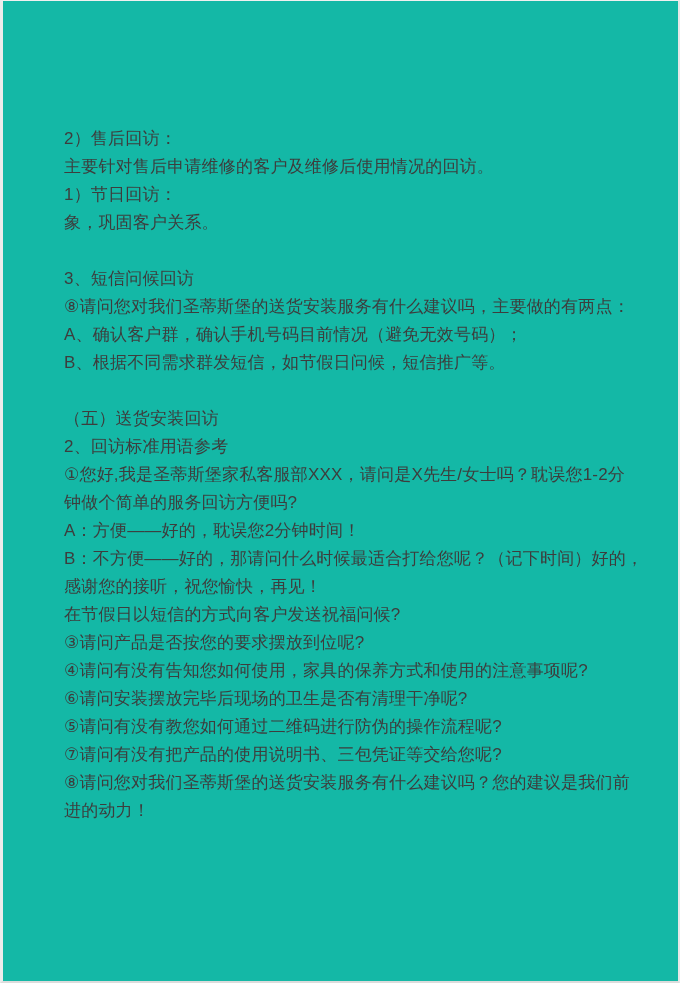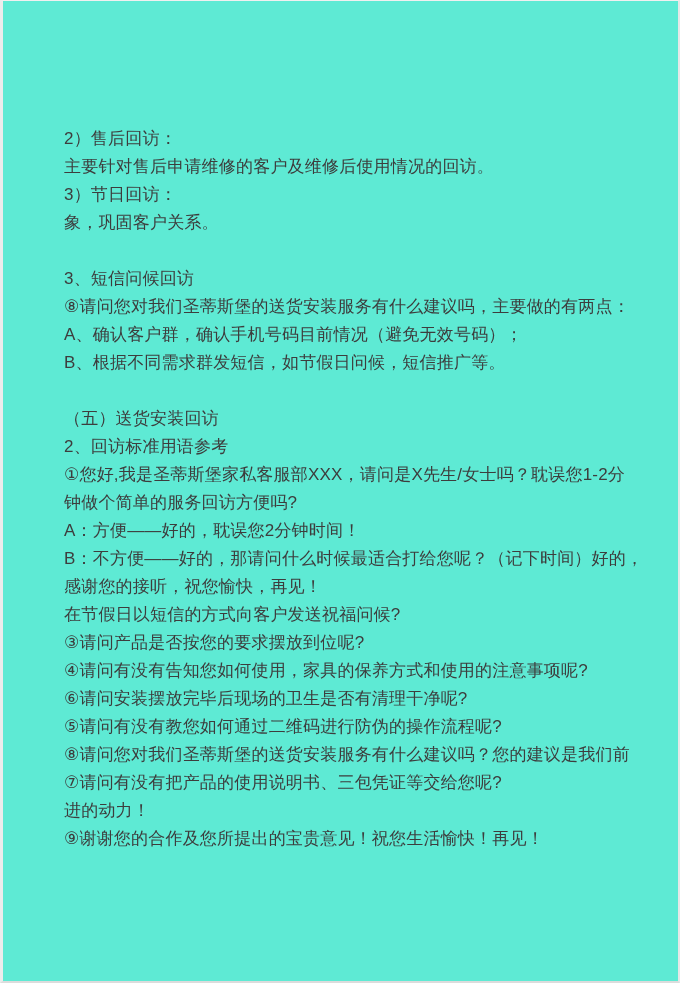--- a/index.html
+++ b/index.html
@@ -5,21 +5,21 @@
   * { margin: 0; padding: 0; box-sizing: border-box; }
   html, body {
     width: 680px;
     background: #f5f5f5;
     font-family: "Liberation Sans", "DejaVu Sans", sans-serif;
   }
   .page {
     position: relative;
     width: 680px;
     height: 983px;
-    background: #5eead4;
+    background: #14b8a6;
     border-top: 1px solid #f0f0f0;
     border-left: 3px solid #ececec;
     border-right: 2px solid #e7e7e7;
     border-bottom: 2px solid #dcdcdc;
     overflow: hidden;
   }
   .content {
     position: absolute;
     left: 61px;   
     top: 124px;   
@@ -37,38 +37,37 @@
     height: 28px;
   }
 </style>
 </head>
 <body>
 
 <div class="page">
   <div class="content">
       <div class="line">2）售后回访：</div>
       <div class="line">主要针对售后申请维修的客户及维修后使用情况的回访。</div>
-      <div class="line">3）节日回访：</div>
+      <div class="line">1）节日回访：</div>
       <div class="line">象，巩固客户关系。</div>
       <div class="line blank"></div>
       <div class="line">3、短信问候回访</div>
       <div class="line">⑧请问您对我们圣蒂斯堡的送货安装服务有什么建议吗，主要做的有两点：</div>
       <div class="line">A、确认客户群，确认手机号码目前情况（避免无效号码）；</div>
       <div class="line">B、根据不同需求群发短信，如节假日问候，短信推广等。</div>
       <div class="line blank"></div>
       <div class="line">（五）送货安装回访</div>
       <div class="line">2、回访标准用语参考</div>
       <div class="line">①您好,我是圣蒂斯堡家私客服部XXX，请问是X先生/女士吗？耽误您1-2分</div>
       <div class="line">钟做个简单的服务回访方便吗?</div>
       <div class="line">A：方便——好的，耽误您2分钟时间！</div>
       <div class="line">B：不方便——好的，那请问什么时候最适合打给您呢？（记下时间）好的，</div>
       <div class="line">感谢您的接听，祝您愉快，再见！</div>
       <div class="line">在节假日以短信的方式向客户发送祝福问候?</div>
       <div class="line">③请问产品是否按您的要求摆放到位呢?</div>
       <div class="line">④请问有没有告知您如何使用，家具的保养方式和使用的注意事项呢?</div>
       <div class="line">⑥请问安装摆放完毕后现场的卫生是否有清理干净呢?</div>
       <div class="line">⑤请问有没有教您如何通过二维码进行防伪的操作流程呢?</div>
+      <div class="line">⑦请问有没有把产品的使用说明书、三包凭证等交给您呢?</div>
       <div class="line">⑧请问您对我们圣蒂斯堡的送货安装服务有什么建议吗？您的建议是我们前</div>
-      <div class="line">⑦请问有没有把产品的使用说明书、三包凭证等交给您呢?</div>
       <div class="line">进的动力！</div>
-      <div class="line">⑨谢谢您的合作及您所提出的宝贵意见！祝您生活愉快！再见！</div>
     </div>
 </div>
 
 </body></html>

